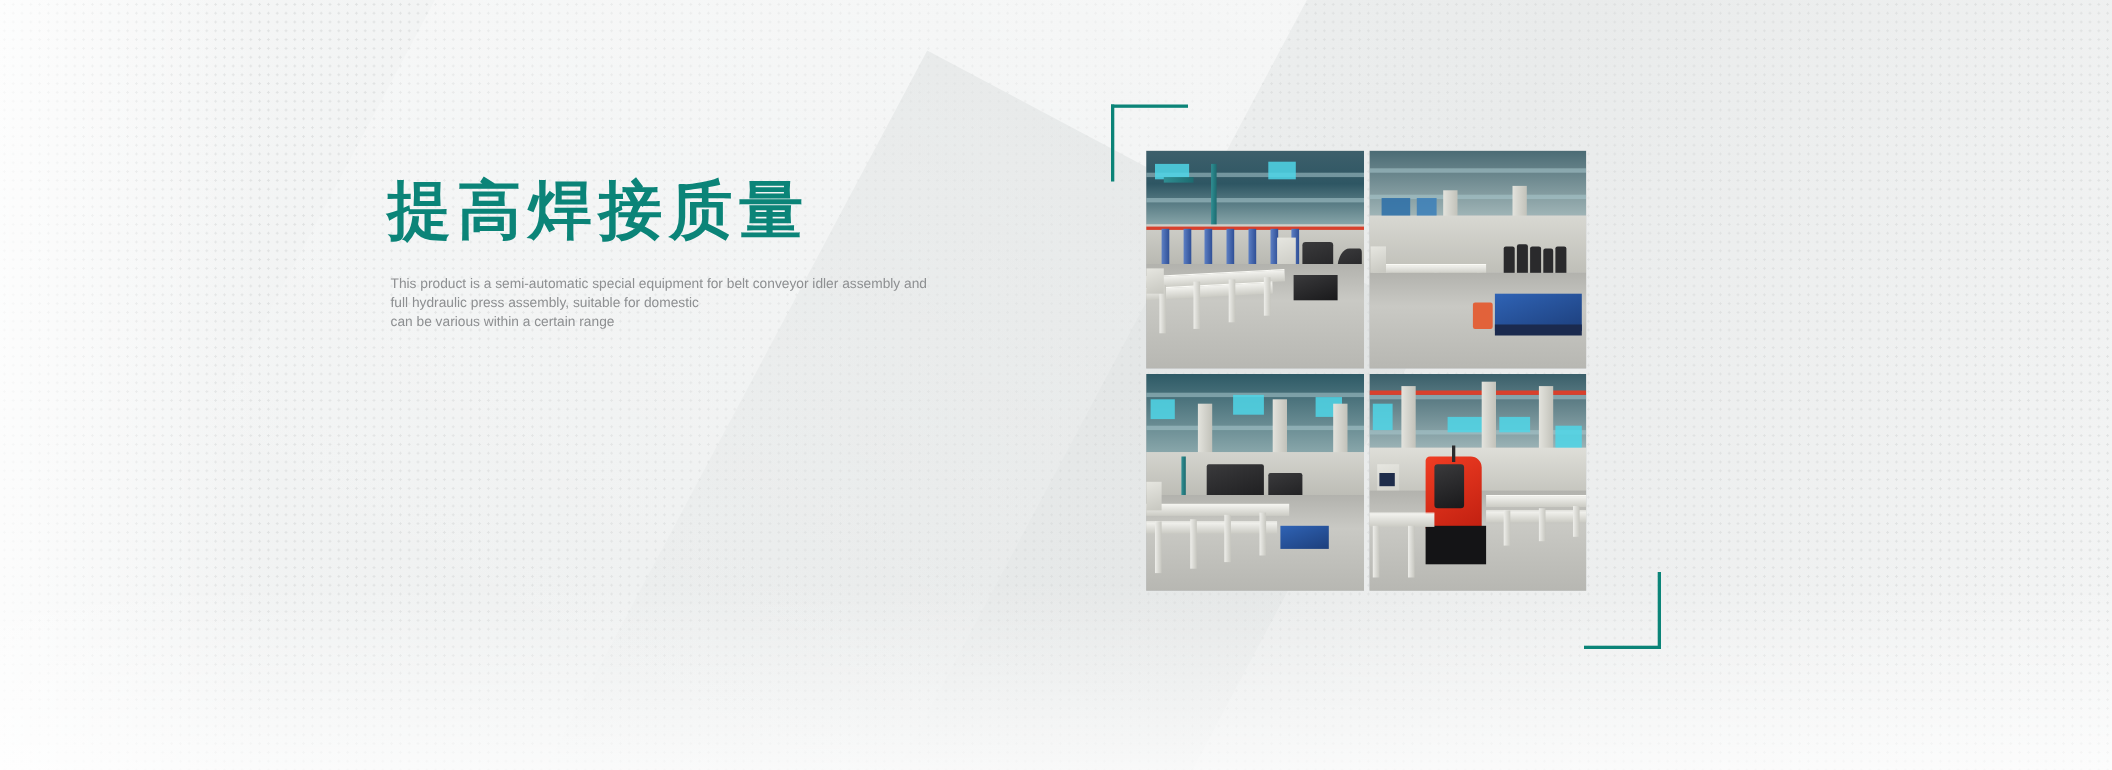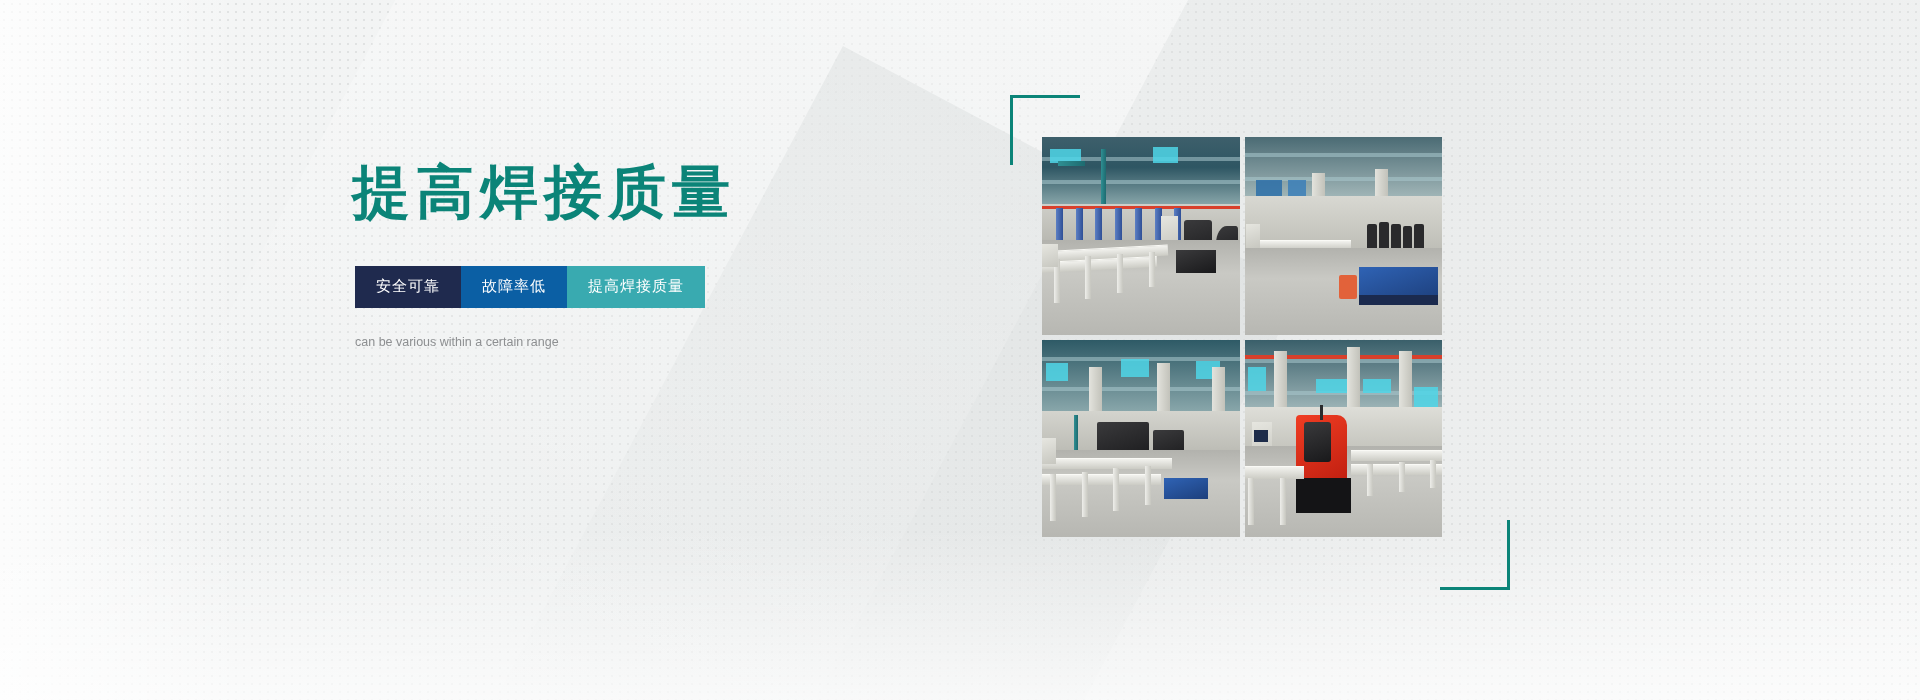--- a/index.html
+++ b/index.html
@@ -220,28 +220,27 @@
   <div id="dot-texture"></div>
   <div id="diag-shape-1"></div>
   <div id="diag-shape-2"></div>
   <div id="vignette-left"></div>
   <div id="vignette-bottom"></div>
 
   <div id="text-col">
 
     <h1 id="page-title">提高焊接质量</h1>
 
-    <div id="badge-row">
-      <div class="badge navy">安全可靠</div>
-      <div class="badge blue">故障率低</div>
-      <div class="badge teal">提高焊接质量</div>
-    </div>
 
 
     <div id="desc-en">
+      <div class="p1">
+        <div>This product is a semi-automatic special equipment for belt conveyor idler assembly and</div>
+        <div>full hydraulic press assembly, suitable for domestic</div>
+      </div>
       <div class="p2">
         <div>can be various within a certain range</div>
       </div>
     </div>
 
   </div>
 
   <div id="media-block">
 
     <div class="bracket" id="bracket-tl"></div>

